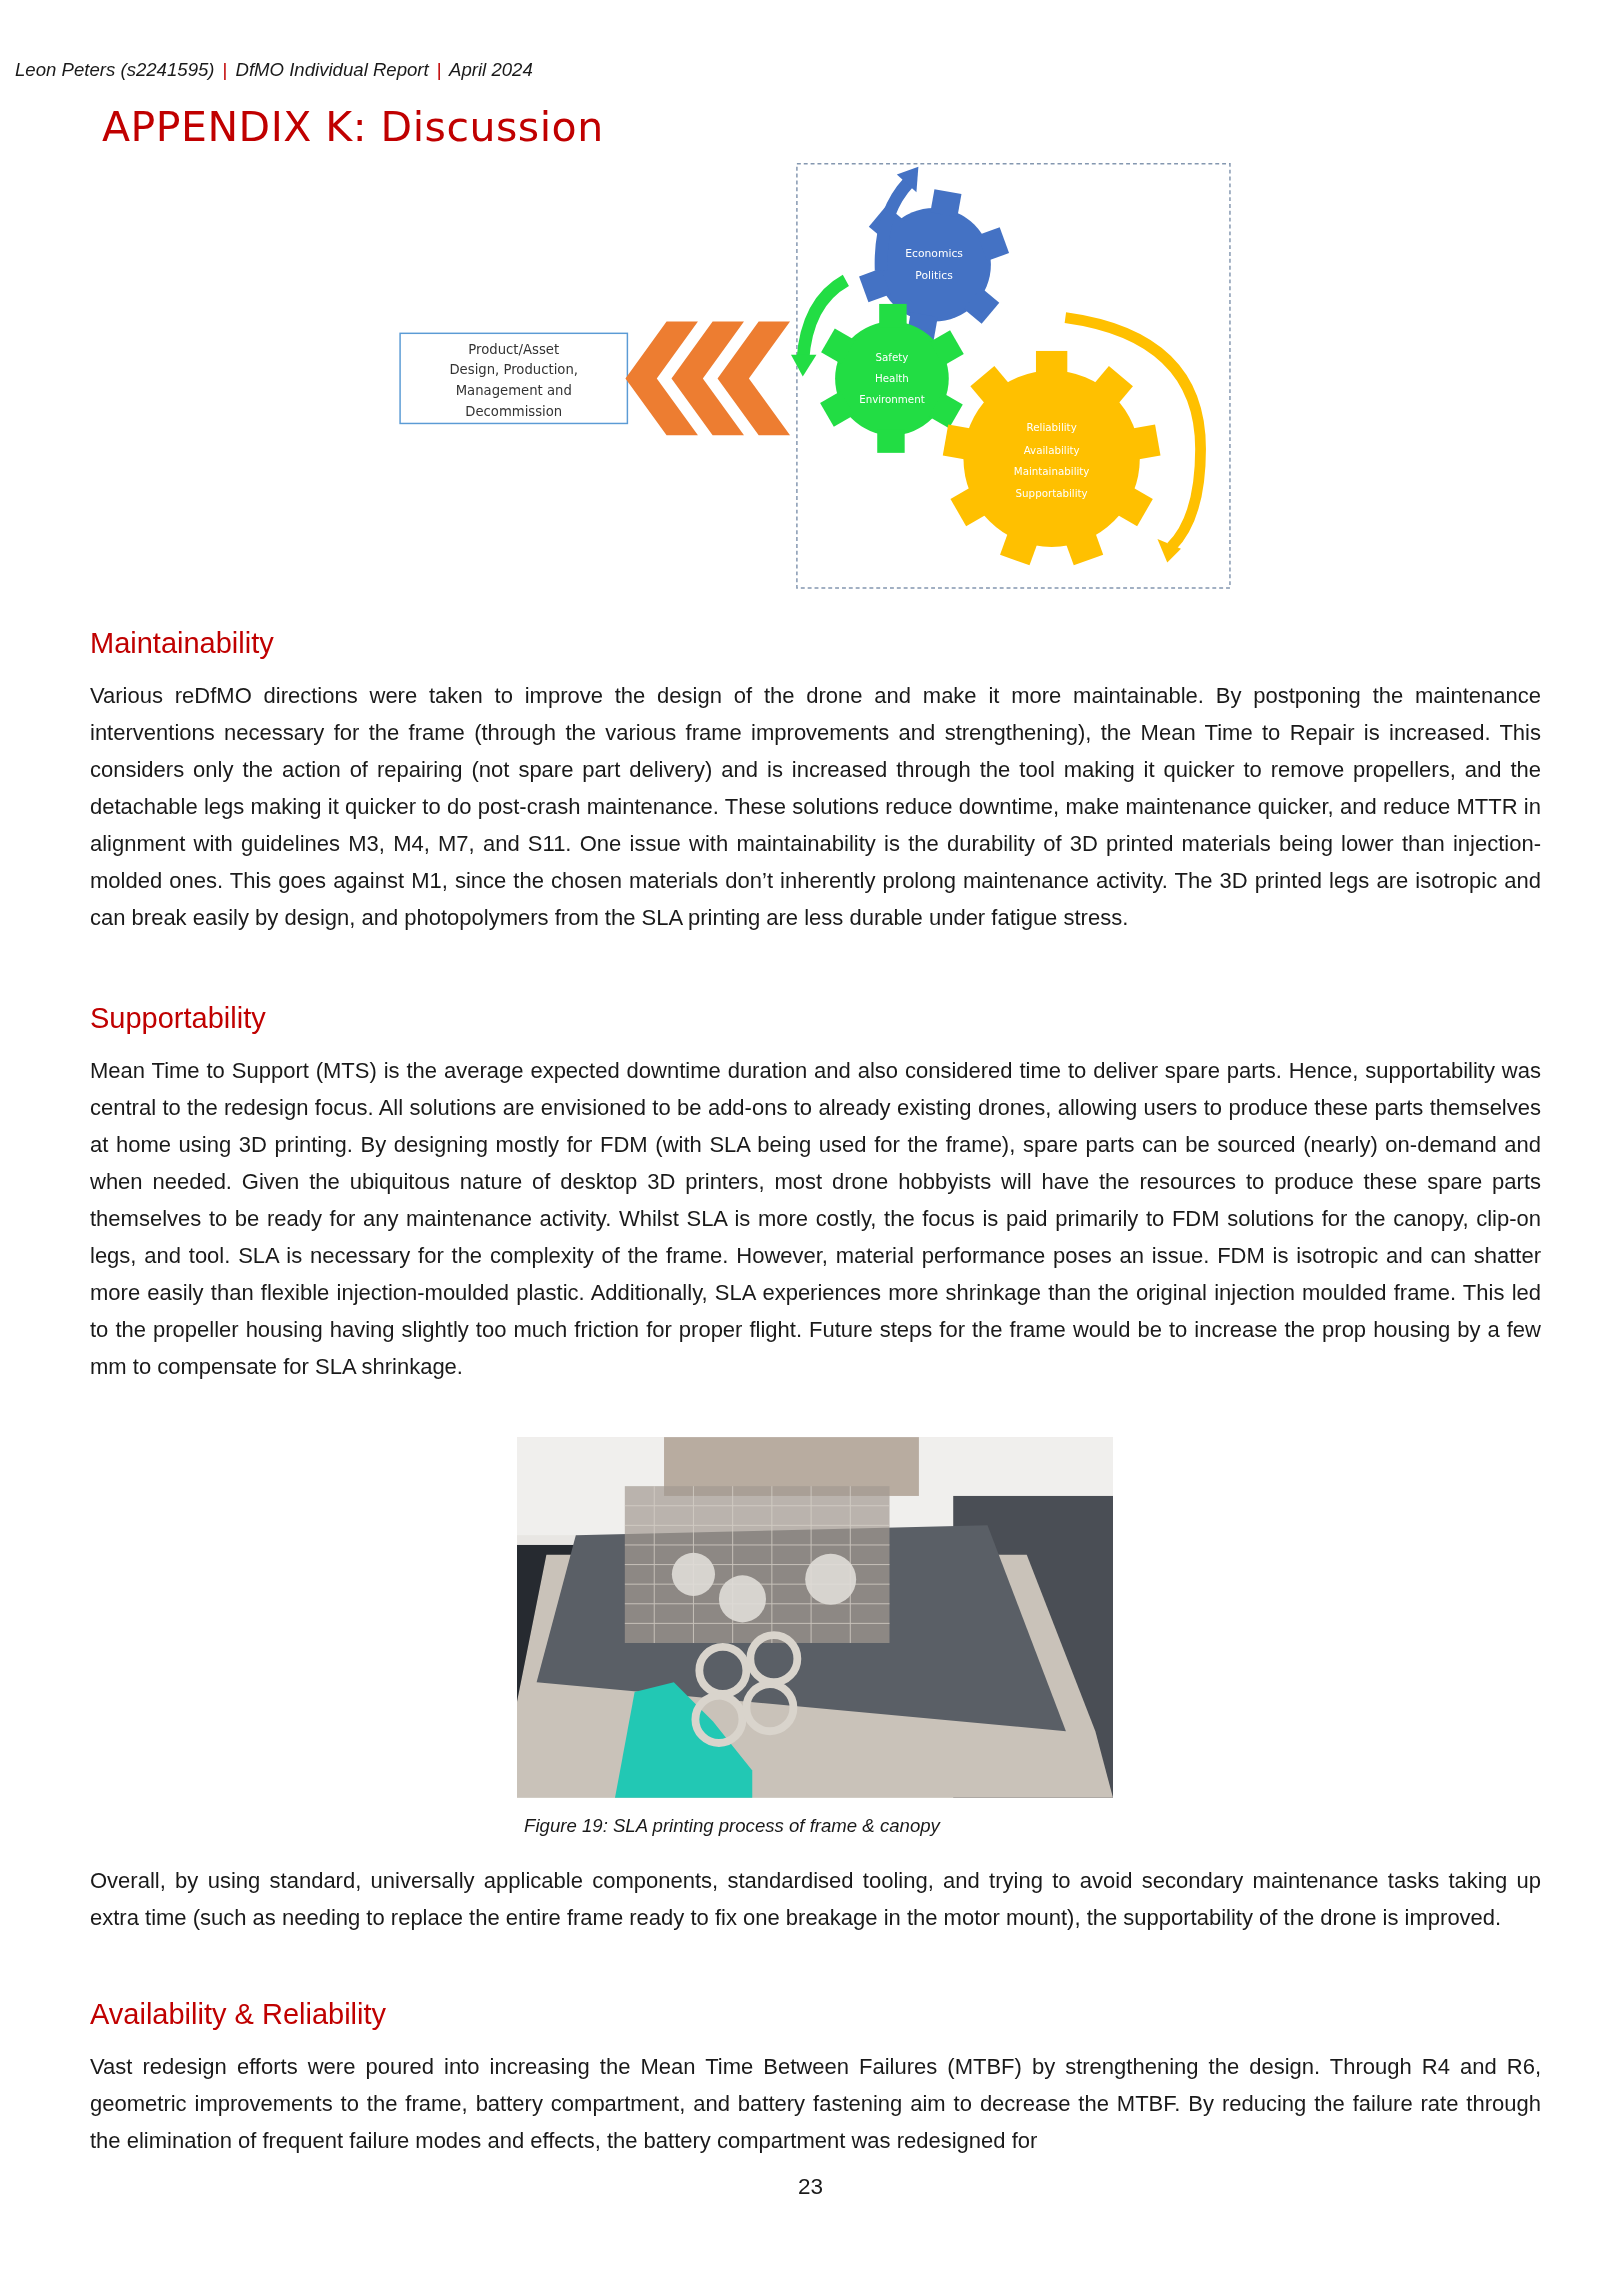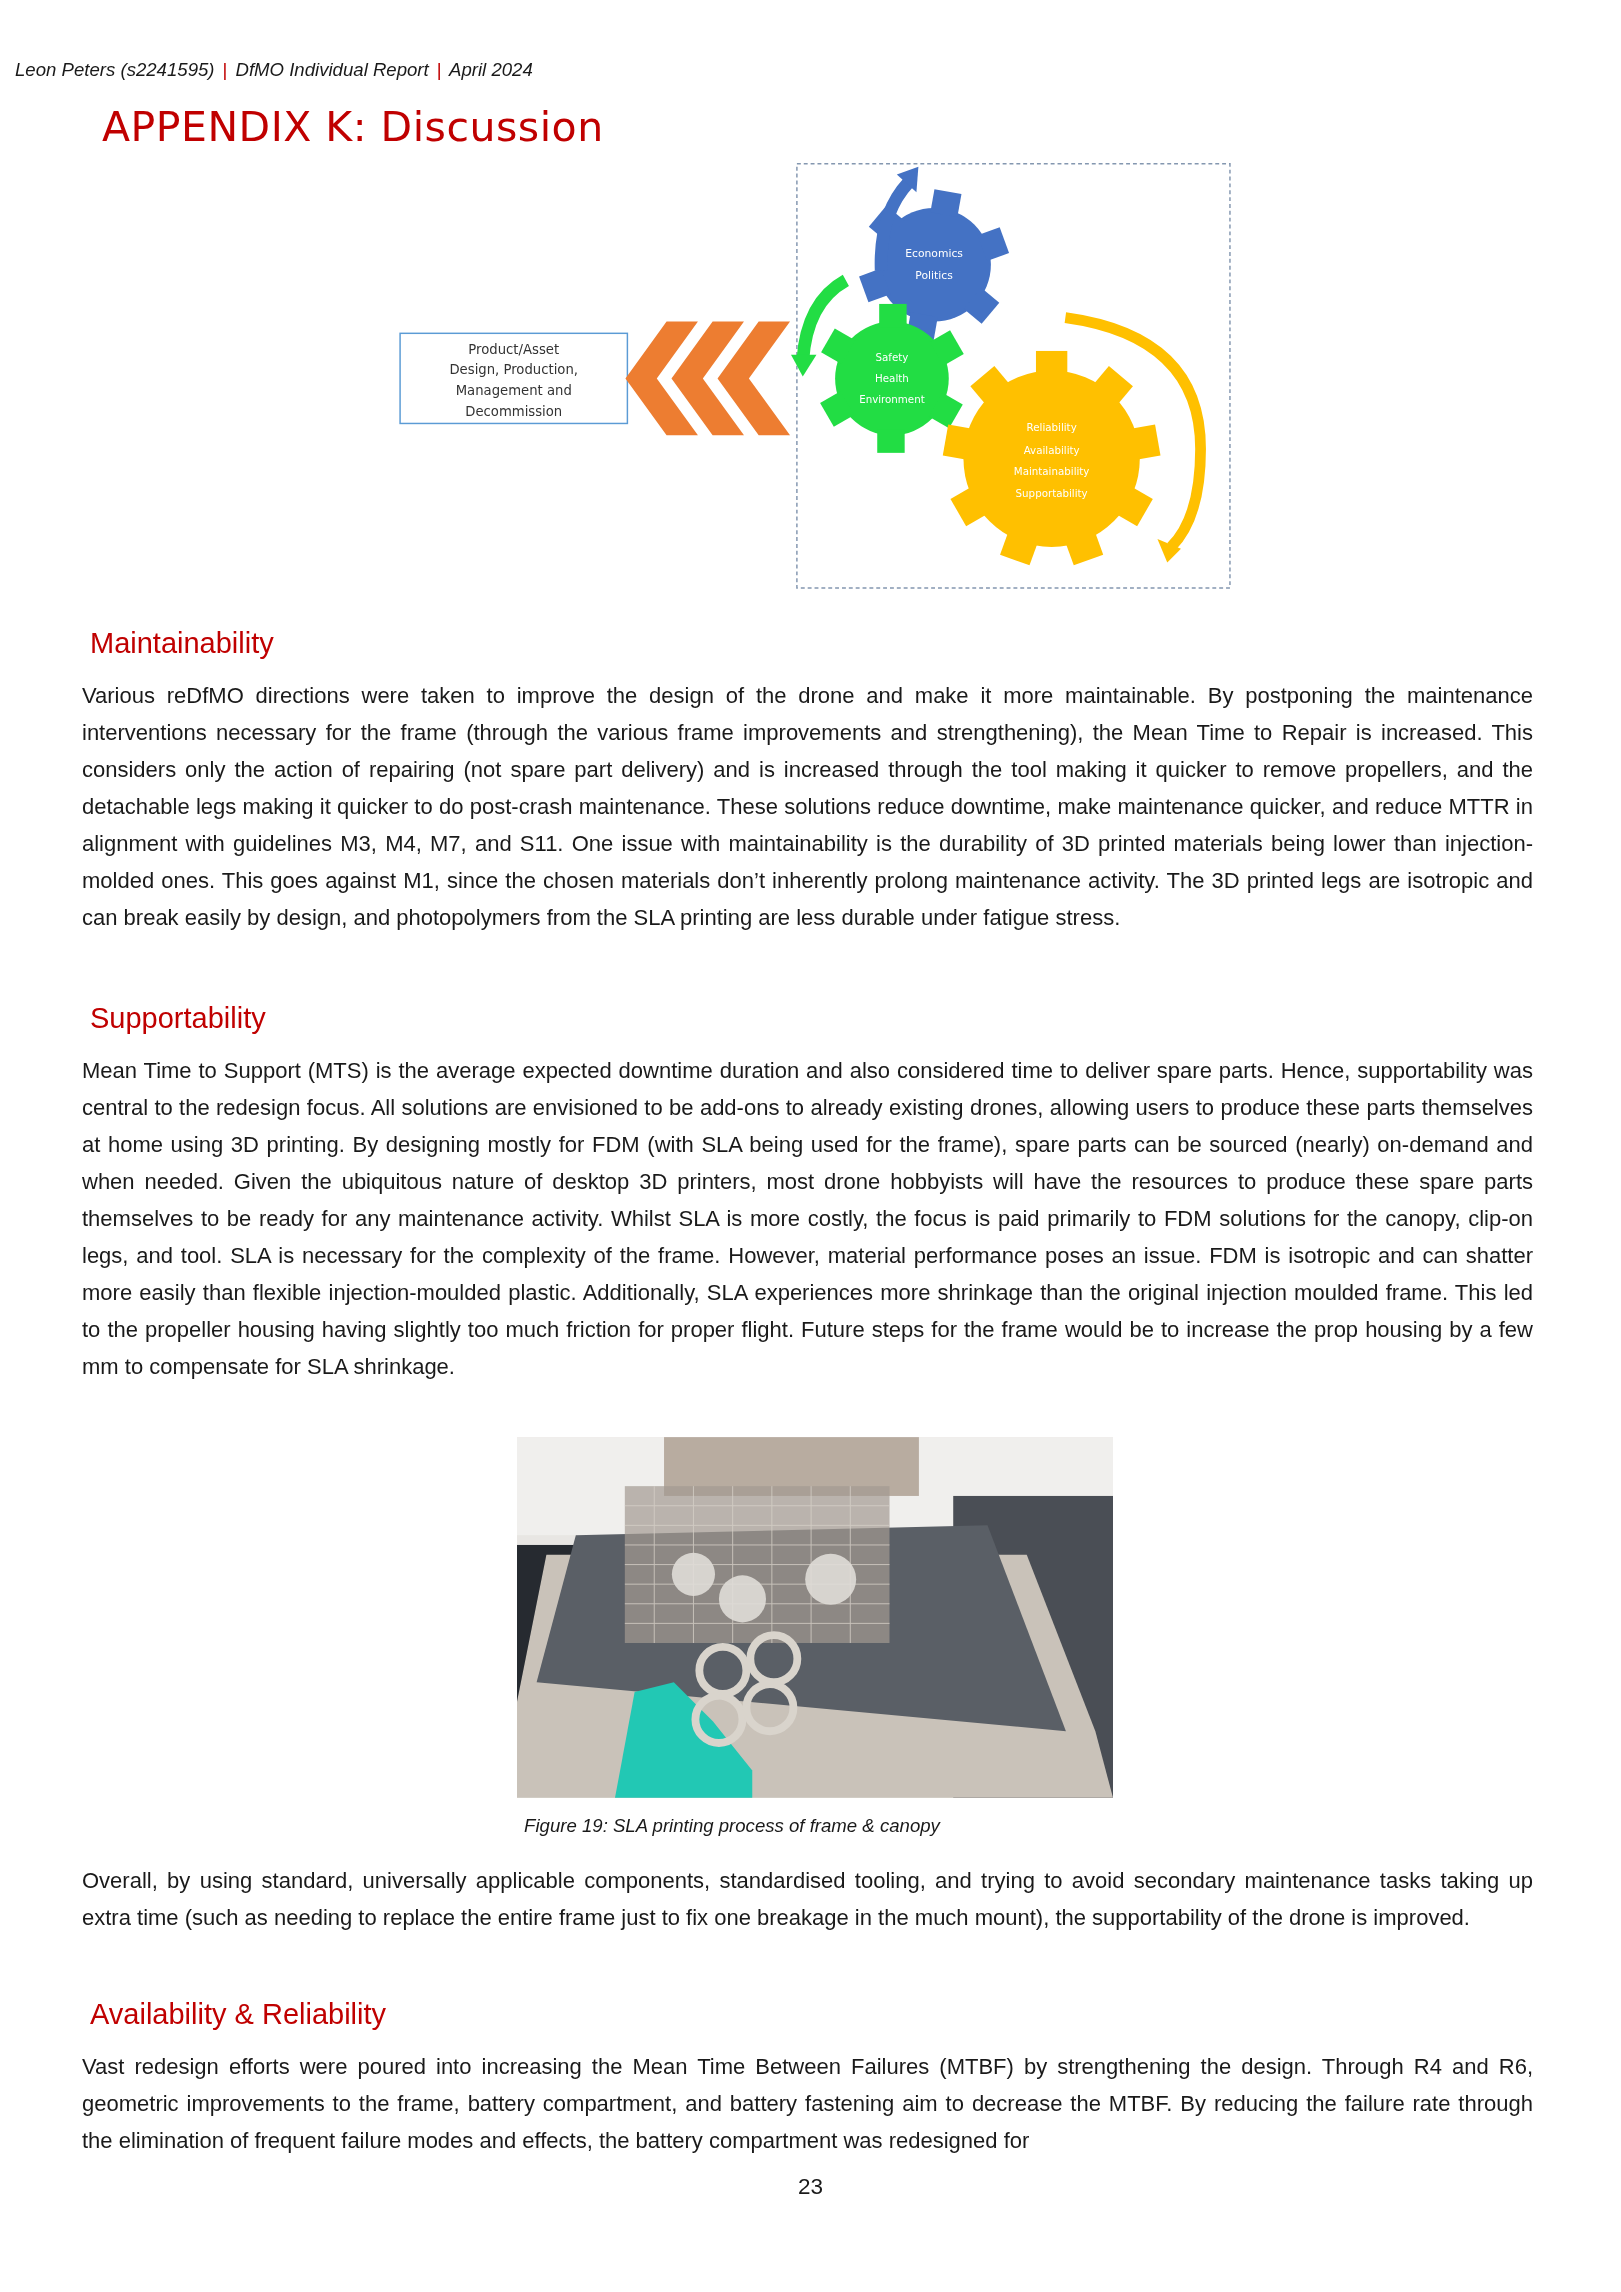--- a/index.html
+++ b/index.html
@@ -5,21 +5,21 @@
   html, body { margin: 0; padding: 0; background: #ffffff; }
   body { width: 1621px; height: 2293px; position: relative; overflow: hidden;
          font-family: "Liberation Sans", "DejaVu Sans", sans-serif; color: #1a1a1a; }
   .header { position: absolute; top: 59px; left: 0; width: 1621px; 
             font-style: italic; font-size: 18.6px; color: #1a1a1a; padding-left: 15px; }
   .header .sep { color: #c00000; font-style: normal; padding: 0 2.9px; }
   .title { position: absolute; top: 91px; left: 90px; font-size: 41px; color: #c00000;
            font-family: "DejaVu Sans", sans-serif; letter-spacing: 0.5px; margin: 12px; font-weight: normal; }
   .diagram { position: absolute; top: 155px; left: 397px; width: 838px; height: 436px; }
   .h2 { position: absolute; left: 90px; font-size: 29px; color: #c00000; margin: 0; font-weight: normal; }
-  .para { position: absolute; left: 82px; width: 1451px; font-size: 22px; line-height: 37px;
+  .para { position: absolute; left: 90px; width: 1451px; font-size: 22px; line-height: 37px;
           text-align: justify; margin: 0; color: #1a1a1a; }
   .photo { position: absolute; top: 1437px; left: 517px; width: 596px; height: 361px; overflow: hidden; }
   .caption { position: absolute; top: 1815px; left: 0; width: 1464px; text-align: center;
              font-style: italic; font-size: 18.6px; }
   .pagenum { position: absolute; top: 2174px; left: 0; width: 1621px; text-align: center; font-size: 22.5px; }
 </style>
 </head>
 <body>
 
 <div class="header">
@@ -151,19 +151,19 @@
     <g fill="none" stroke="#d9d4cc" stroke-width="8">
       <circle cx="210" cy="238" r="24"></circle>
         <circle cx="262" cy="226" r="24"></circle>
       <circle cx="206" cy="288" r="24"></circle>
         <circle cx="258" cy="276" r="24"></circle>
     </g>
   </svg>
 </div>
 <div class="caption">Figure 19: SLA printing process of frame &amp; canopy</div>
 
-<p class="para" style="top:1862px;">Overall, by using standard, universally applicable components, standardised tooling, and trying to avoid secondary maintenance tasks taking up extra time (such as needing to replace the entire frame just to fix one breakage in the much mount), the supportability of the drone is improved.</p>
+<p class="para" style="top:1862px;">Overall, by using standard, universally applicable components, standardised tooling, and trying to avoid secondary maintenance tasks taking up extra time (such as needing to replace the entire frame ready to fix one breakage in the motor mount), the supportability of the drone is improved.</p>
 
 <h2 class="h2" style="top:1998px;text-align:center;">Availability &amp; Reliability</h2>
 <p class="para" style="top:2048px;">Vast redesign efforts were poured into increasing the Mean Time Between Failures (MTBF) by strengthening the design. Through R4 and R6, geometric improvements to the frame, battery compartment, and battery fastening aim to decrease the MTBF. By reducing the failure rate through the elimination of frequent failure modes and effects, the battery compartment was redesigned for</p>
 
 <div class="pagenum">23</div>
 
 
 </body></html>

